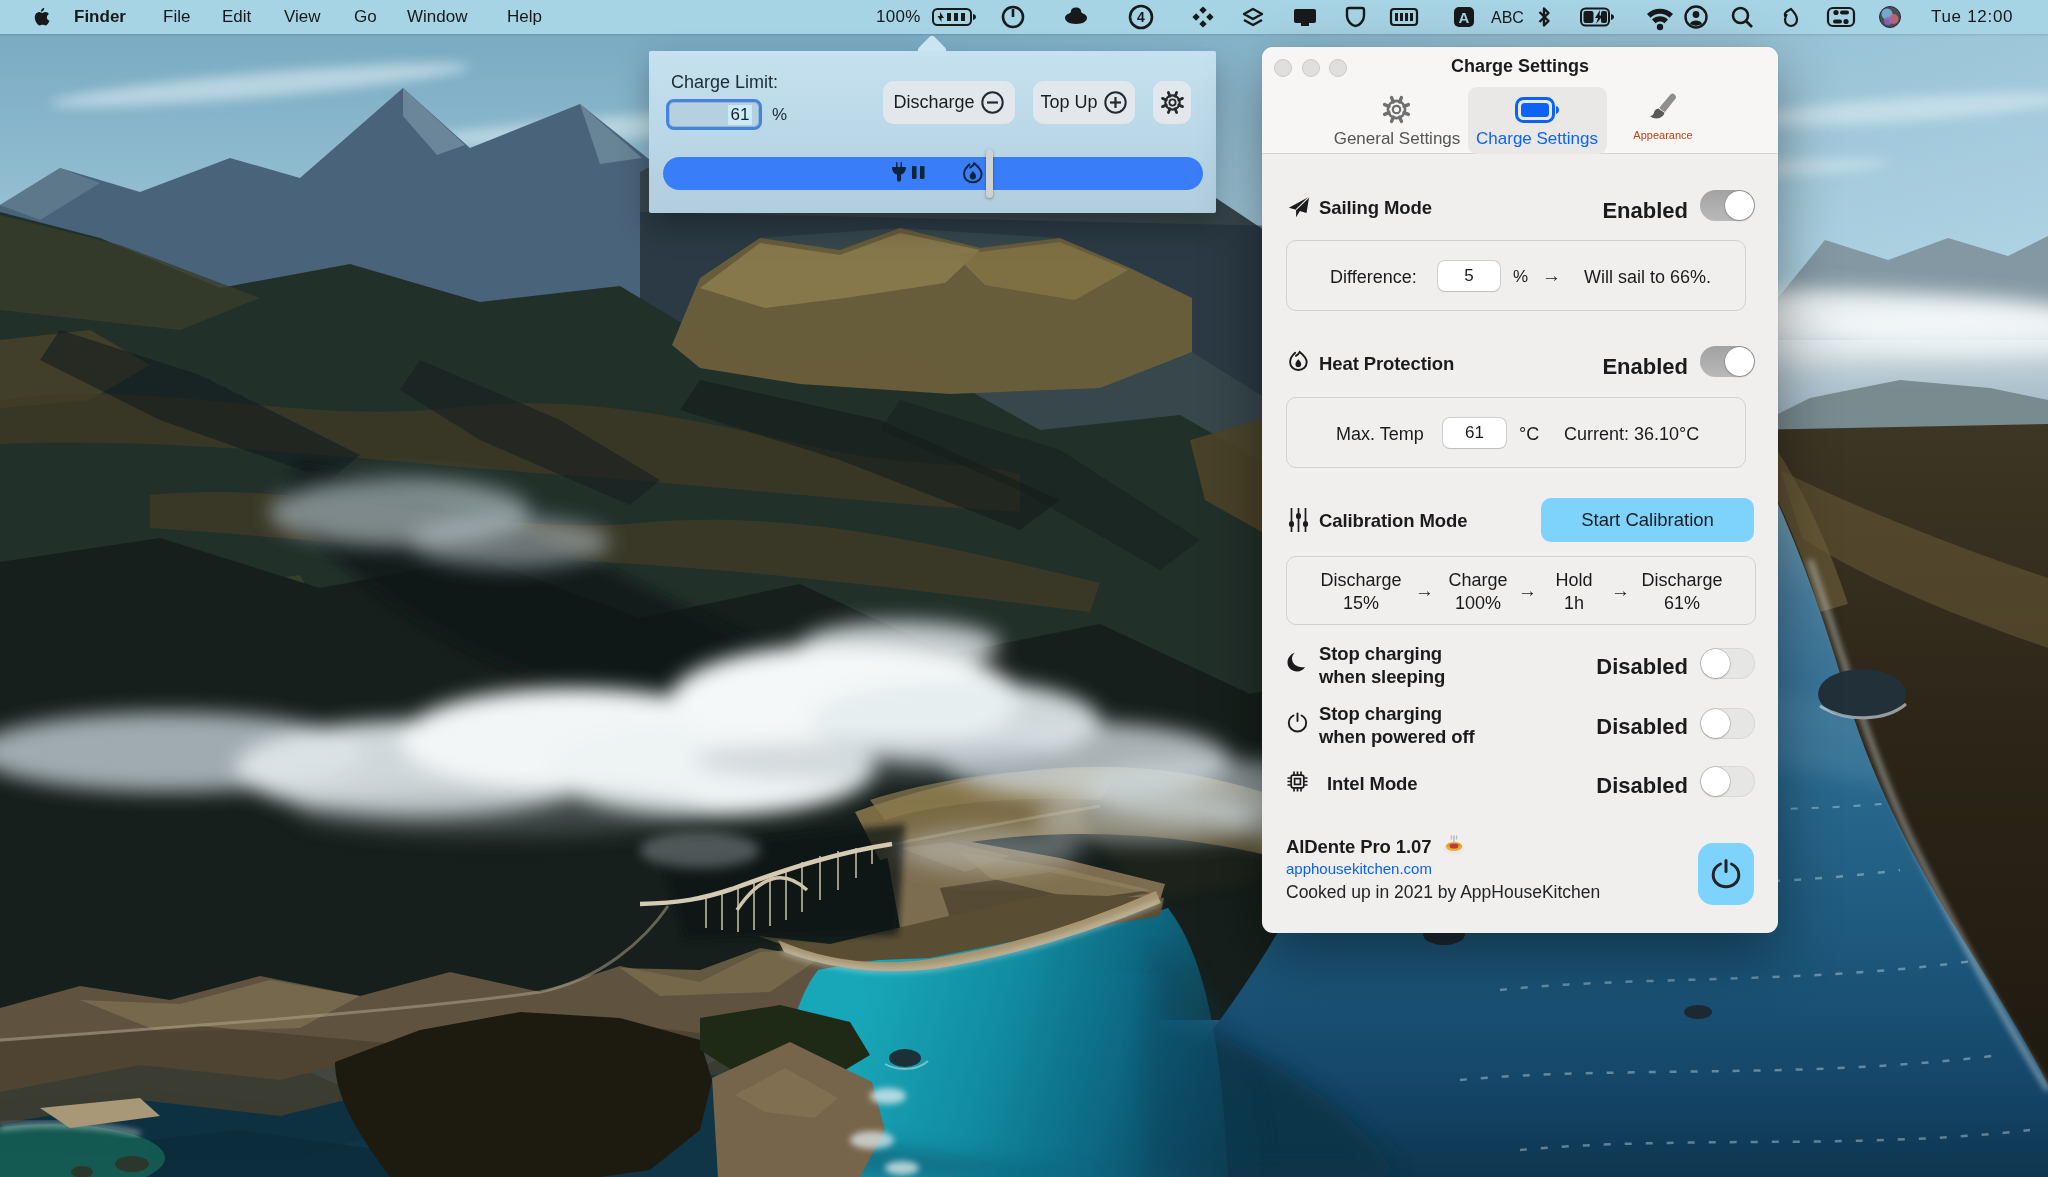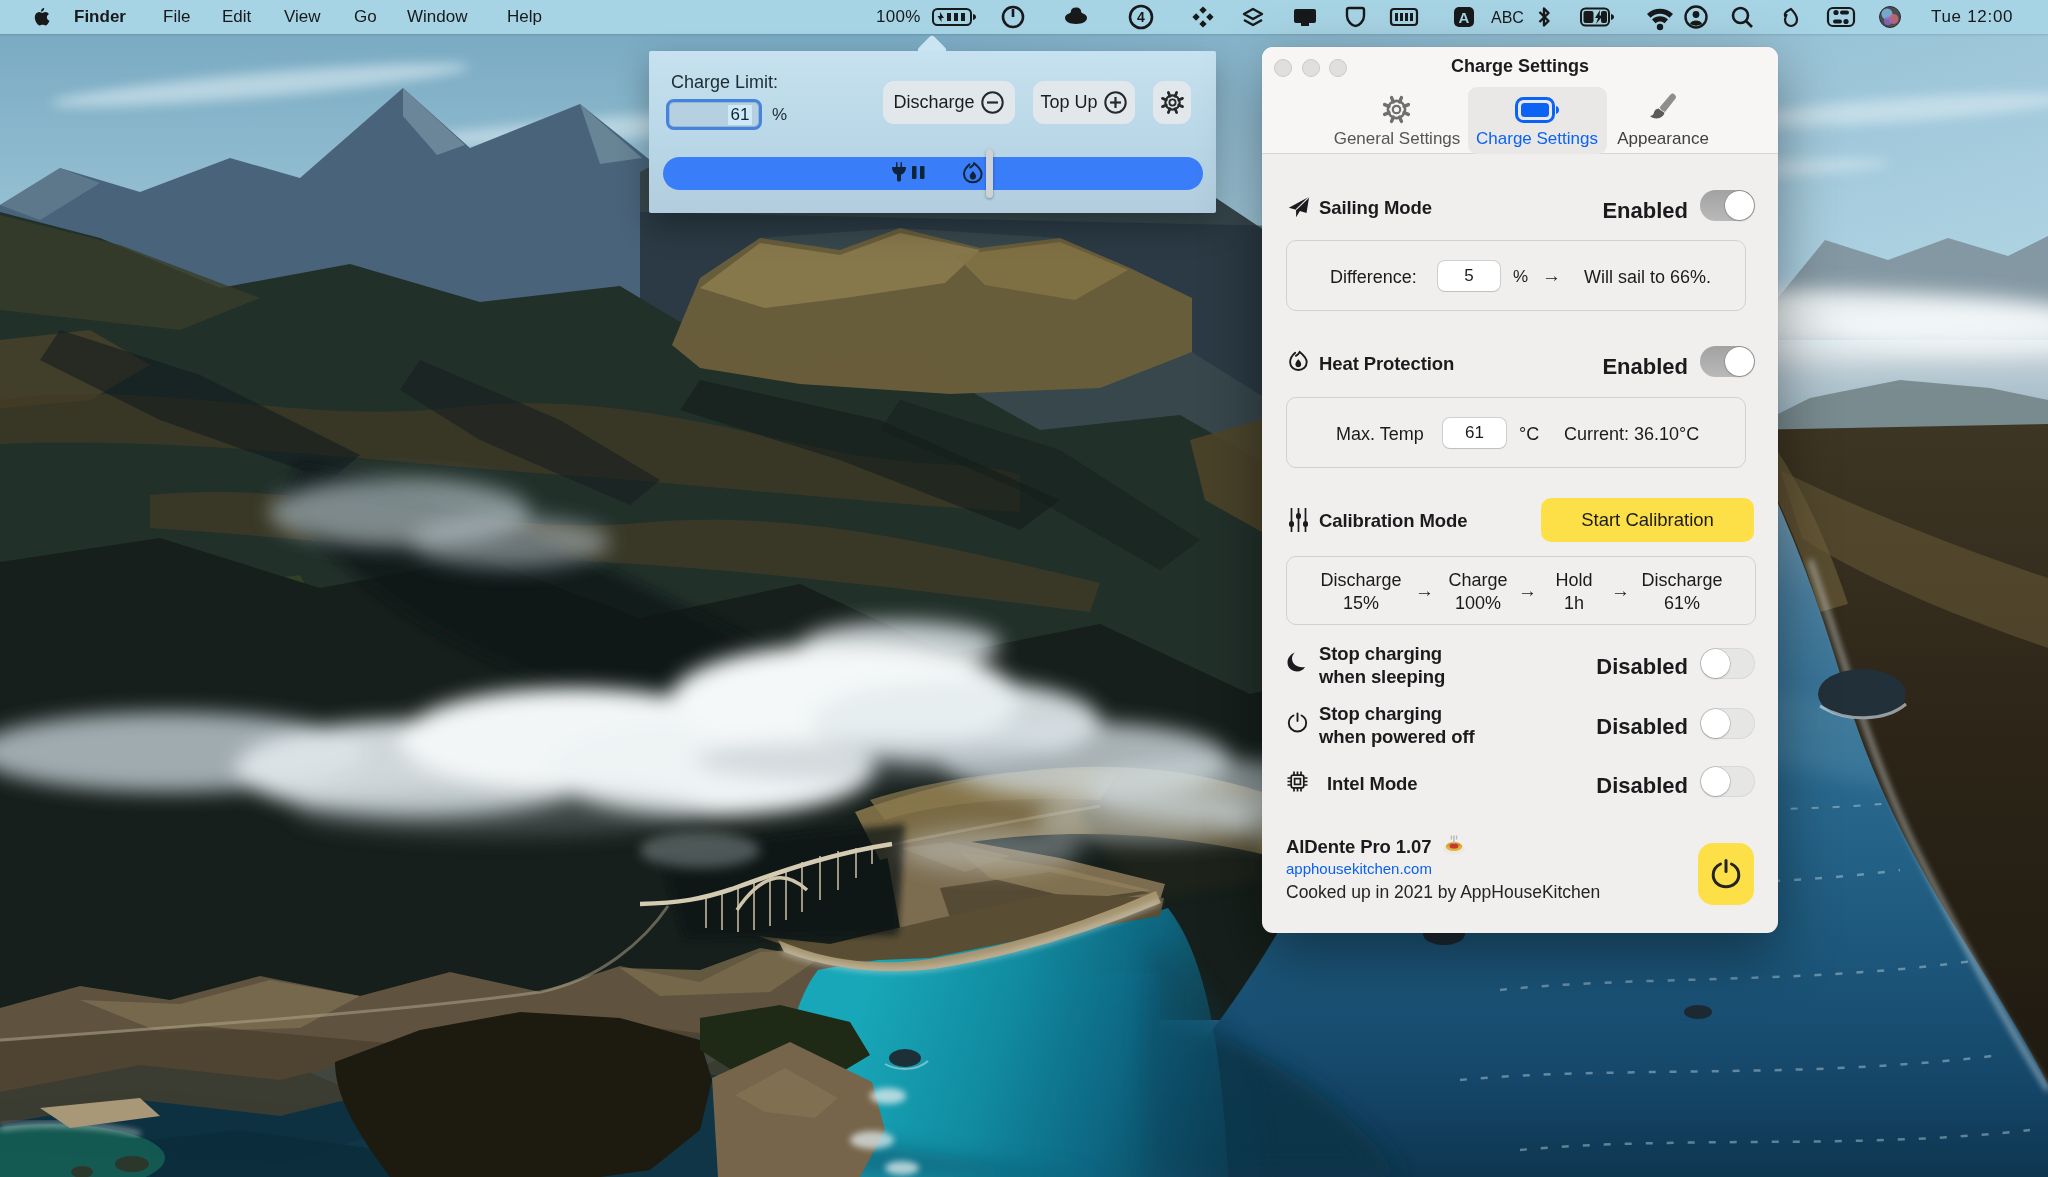--- a/index.html
+++ b/index.html
@@ -16,21 +16,21 @@
 .box{position:absolute;border:1px solid #d3d1cf;border-radius:10px;box-sizing:border-box;}
 .inp{position:absolute;background:#fff;border-radius:7px;box-shadow:0 0 0 1px rgba(0,0,0,.13),0 1px 1px rgba(0,0,0,.08);text-align:center;font-size:17px;line-height:30px;height:30px;}
 .tog{position:absolute;width:55px;height:31px;border-radius:16px;}
 .tog.on{background:linear-gradient(180deg,#a2a2a2,#b9b9b9);}
 .tog.off{background:#e6e6e5;box-shadow:inset 0 0 0 1px rgba(0,0,0,.06);}
 .knob{position:absolute;top:1px;width:29px;height:29px;border-radius:50%;background:#fff;box-shadow:0 0 0 0.5px rgba(0,0,0,.22),0 1px 2px rgba(0,0,0,.2);}
 .tog.on .knob{right:1px;}
 .tog.off .knob{left:1px;}
 .rowt{position:absolute;font-weight:bold;font-size:18.5px;letter-spacing:-0.1px;}
 .stat{position:absolute;font-size:22px;font-weight:bold;}
-.btn{position:absolute;background:#fde047;border-radius:10px;text-align:center;font-size:18.5px;}
+.btn{position:absolute;background:#7dd3fc;border-radius:10px;text-align:center;font-size:18.5px;}
 .pbtn{position:absolute;background:rgba(228,232,234,.92);border-radius:11px;display:flex;align-items:center;justify-content:center;font-size:18px;color:#1b1d1f;}
 </style>
 </head>
 <body>
 <svg id="wp" width="2048" height="1177" viewBox="0 0 2048 1177">
 <defs>
 <linearGradient id="sky" x1="0" y1="0" x2="0" y2="1">
 <stop offset="0" stop-color="#74a7c0"></stop>
         <stop offset="0.45" stop-color="#a2c8d9"></stop>
         <stop offset="1" stop-color="#c6d9df"></stop>
@@ -403,21 +403,21 @@
 <rect x="1.5" y="1.5" width="37" height="23" rx="7" fill="none" stroke="#0b63f6" stroke-width="3"></rect>
 <rect x="6" y="6" width="28" height="14" rx="3.5" fill="#0b63f6"></rect>
 <path d="M41,9 L41,17 C43.2,16.4 44,14.8 44,13 C44,11.2 43.2,9.6 41,9 Z" fill="#0b63f6"></path>
 </svg>
 <svg class="abs" style="left:384px;top:44px" width="34" height="34" viewBox="0 0 34 34">
 <path d="M28,3 C30,4.5 30.5,6 29.5,7.5 L19,21 C17,20 15,19.5 13.5,16.5 L24.5,3.5 C25.5,2.5 27,2.2 28,3 Z" fill="#8e8e8e"></path>
 <path d="M12.5,17.5 C15,20 17,20.5 18.5,21.8 C18,24.5 15,27.5 10.5,27.5 C7.5,27.5 5.5,26.5 4,25 C7,24.5 7.5,23.5 8,21.5 C8.5,19.5 10,17.8 12.5,17.5 Z" fill="#5a5a5a"></path>
 </svg>
 <div class="abs" style="left:70px;top:82px;width:130px;text-align:center;font-size:17px;color:#555;">General Settings</div>
 <div class="abs" style="left:210px;top:82px;width:130px;text-align:center;font-size:17px;color:#0b63f6;">Charge Settings</div>
-<div class="abs" style="left:336px;top:82px;width:130px;text-align:center;font-size:17px;color:#404040;">Appearance</div>
+<div class="abs" style="left:336px;top:82px;width:130px;text-align:center;font-size:11px;color:#c2410c;">Appearance</div>
 <svg class="abs" style="left:25px;top:148px" width="24" height="24" viewBox="0 0 24 24">
 <path d="M22.2,1.8 L1.8,12.7 L9.1,14.7 L9.1,22.2 L12.9,16.1 L19.5,18.0 Z" fill="#1b1b1d"></path>
 <path d="M22.2,1.8 L9.1,14.7" stroke="#f0efed" stroke-width="1.1" fill="none"></path>
 </svg>
 <div class="rowt" style="left:57px;top:150px;">Sailing Mode</div>
 <div class="stat" style="right:90px;top:151px;">Enabled</div>
 <div class="tog on" style="left:438px;top:143px;">
       <div class="knob"></div>
     </div>
 <div class="box" style="left:24px;top:193px;width:460px;height:71px;">

